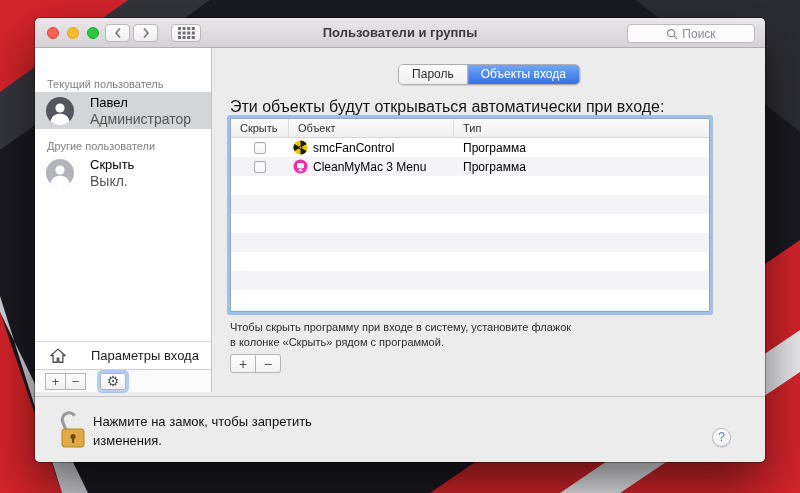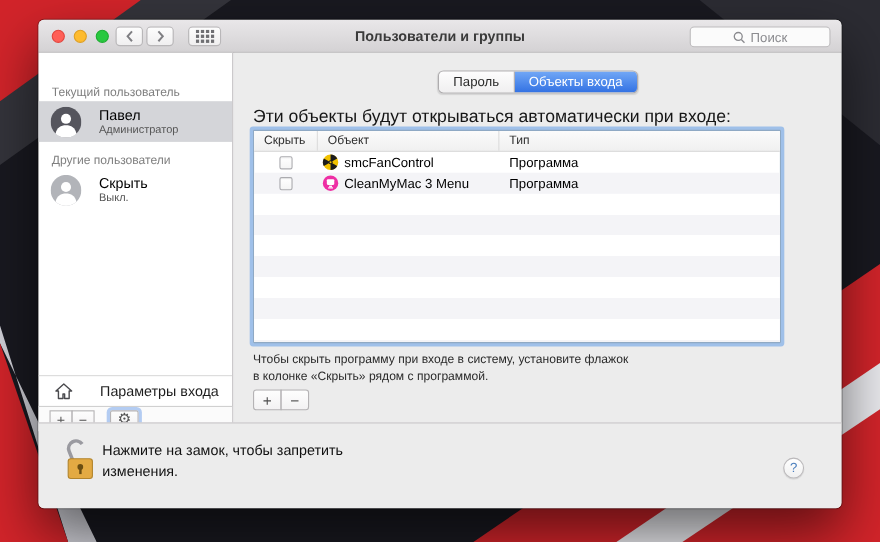--- a/index.html
+++ b/index.html
@@ -68,21 +68,21 @@
   .sb-h1 { top:30px; }
   .sb-h2 { top:92px; }
   .sb-row {
     position:absolute; left:0; width:100%; height:37px;
     display:flex; align-items:center; padding-left:11px; gap:16px;
   }
   .sb-row.current { top:44px; background:#d4d5d9; }
   .sb-row.guest   { top:106px; }
   .avatar { width:28px; height:28px; flex:0 0 28px; }
   .sb-name { font-size:13px; color:#000; }
-  .sb-sub  { font-size:10px; color:#555; margin-top:1px; }
+  .sb-sub  { font-size:14px; color:#555; margin-top:1px; }
   .sb-login {
     position:absolute; left:0; top:293px; width:100%; height:28px;
     border-top:1px solid #dadada;
     display:flex; align-items:center; padding-left:14px; gap:24px;
     font-size:13px; color:#1d1d1d;
   }
   .sb-toolbar {
     position:absolute; left:0; bottom:0; height:23px; width:100%;
     border-top:1px solid #d0d0d0; background:#fbfbfb;
     display:flex; align-items:center; padding-left:10px;
@@ -146,21 +146,21 @@
   .ar-btn {
     width:26px; height:19px; border:1px solid #b5b3b5;
     background:linear-gradient(#fefefe,#f3f2f3);
     font-size:14px; color:#4e4e4e; display:flex; align-items:center; justify-content:center; line-height:1;
   }
   .ar-btn.add { border-radius:3px 0 0 3px; }
   .ar-btn.rem { border-radius:0 3px 3px 0; margin-left:-1px; }
 
   
   .footer {
-    position:absolute; left:0; right:0; bottom:0; height:78px;
+    position:absolute; left:0; right:0; bottom:0; height:66px;
     background:#ececec; border-top:1px solid #c8c6c8;
   }
   .lock { position:absolute; left:22px; top:13px; }
   .lock-text { position:absolute; left:58px; top:15px; font-size:13px; color:#111; line-height:19px; }
   .help {
     position:absolute; right:34px; top:31px; width:19px; height:19px; border-radius:50%;
     background:linear-gradient(#ffffff,#f0f0f0); border:1px solid #bbb9bb;
     text-align:center; line-height:17px; font-size:12px; color:#4a7ebd;
     box-shadow:0 1px 1px rgba(0,0,0,.12);
   }

